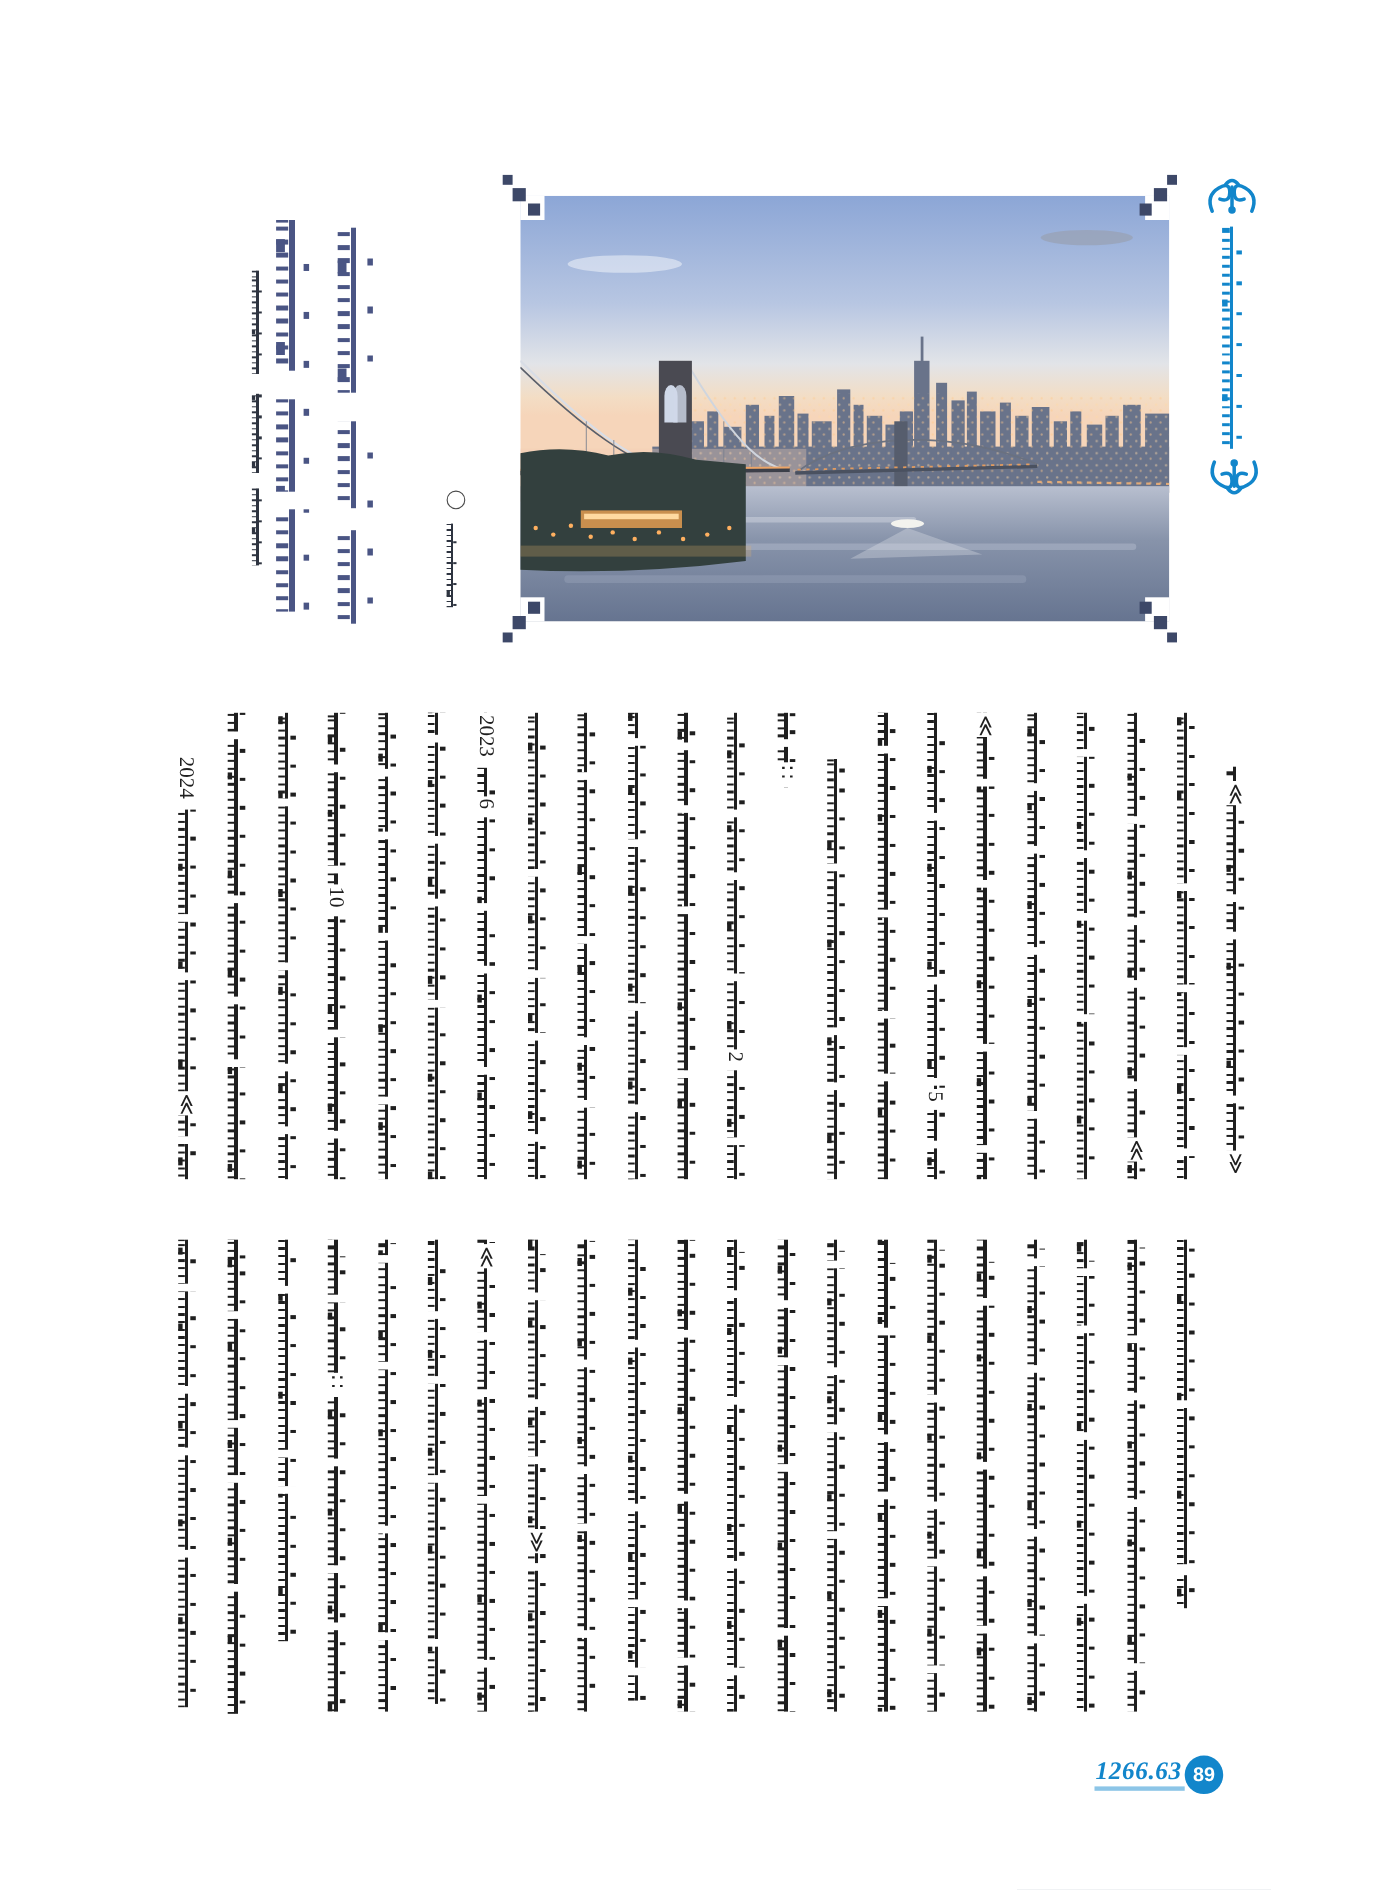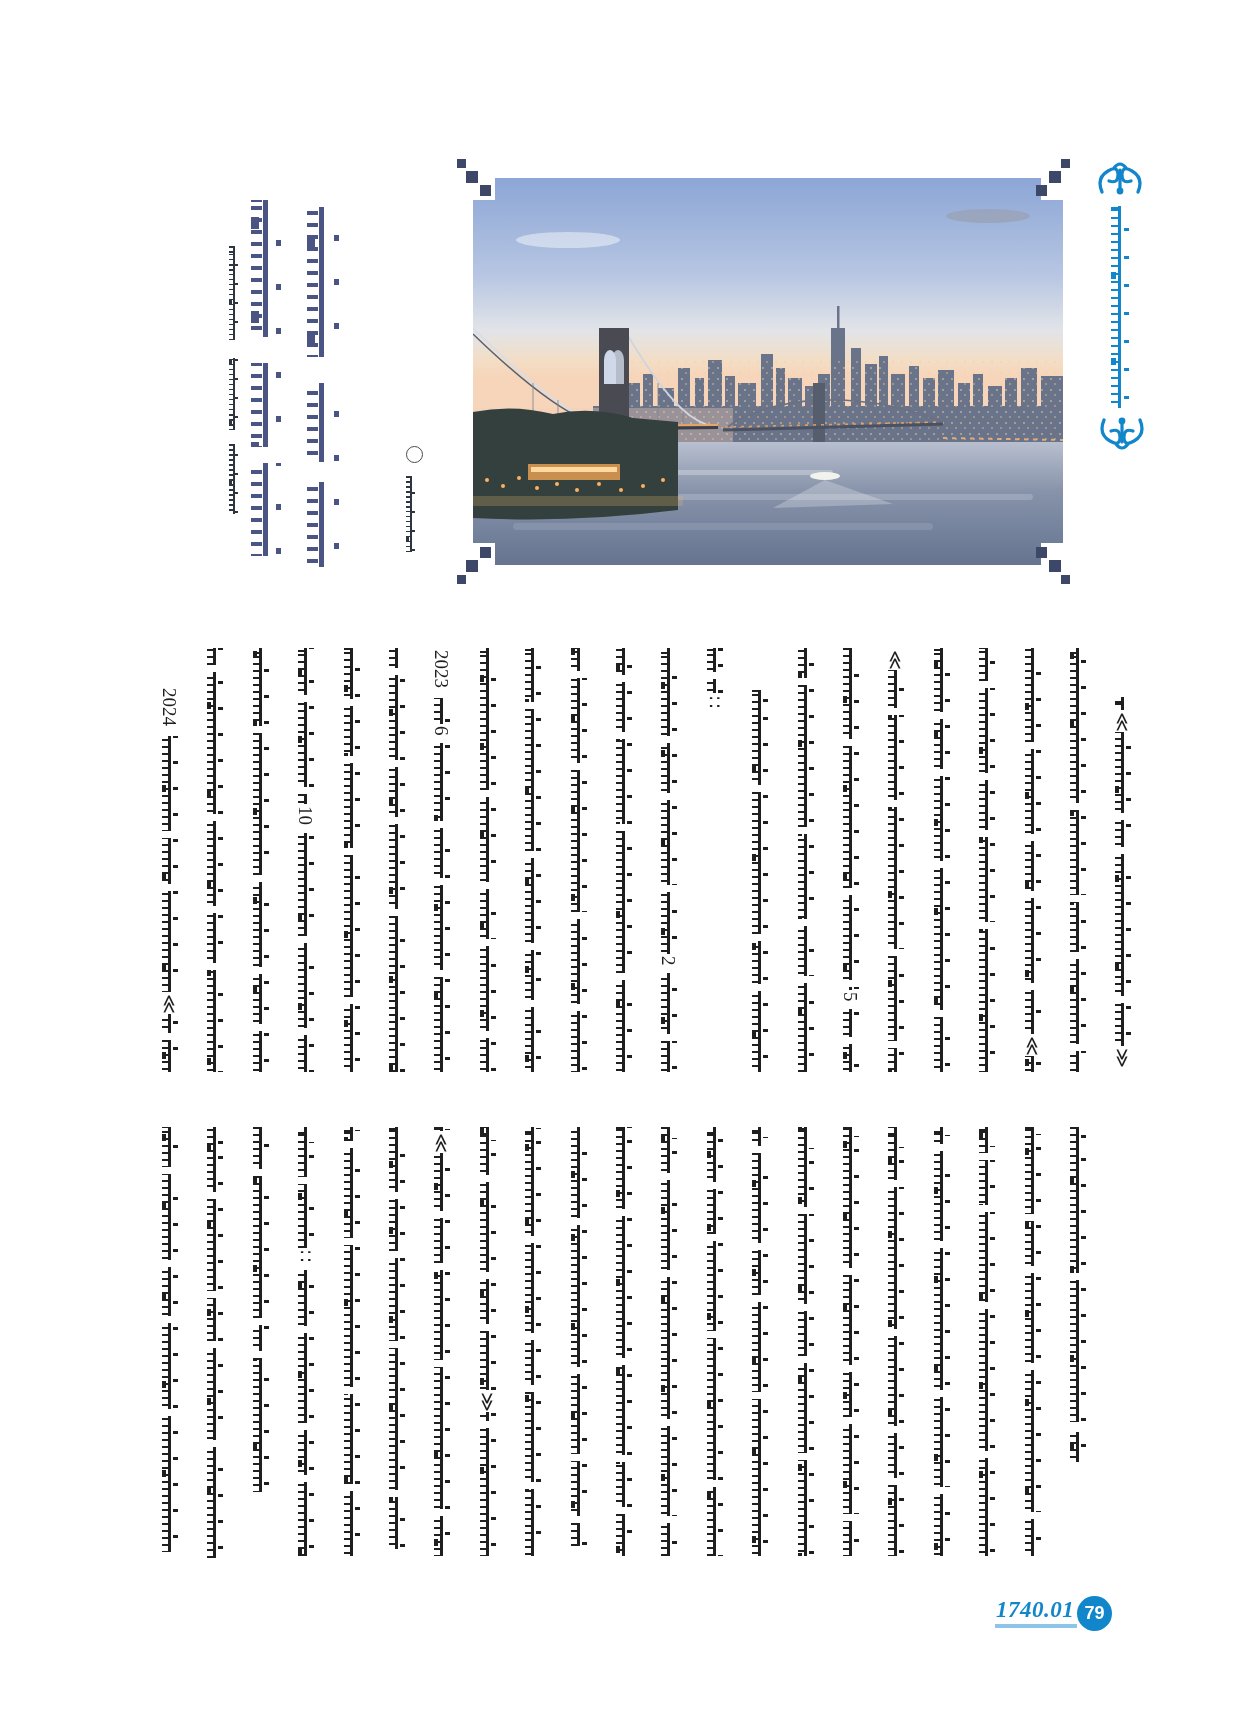--- a/index.html
+++ b/index.html
@@ -468,20 +468,20 @@
       <div class="wgap" style="left: 1024px; top: 1363px; width: 18px; height: 7px;"></div>
       <div class="wgap" style="left: 1024px; top: 1512px; width: 18px; height: 7px;"></div>
       <div class="wgap" style="left: 1024px; top: 1266px; width: 18px; height: 7px;"></div>
       <div class="scol body-col" style="left: 1070px; top: 1127px; width: 16px; height: 335px; background-position: 0px 0px, 0px 0px, 11px 19px, 0px 3px;"></div>
       <div class="wgap" style="left: 1069px; top: 1425px; width: 18px; height: 7px;"></div>
       <div class="wgap" style="left: 1069px; top: 1273px; width: 18px; height: 7px;"></div>
       <div class="wgap" style="left: 1069px; top: 1422px; width: 18px; height: 7px;"></div>
     </div>
 
   <div>
-    <span class="footer-issue">1740.01</span>
+    <span class="footer-issue">1266.63</span>
     <div class="footer-rule"></div>
     <div class="footer-page">
-      <span>79</span>
+      <span>89</span>
     </div>
   </div>
 
 </div>
 
 </body></html>

